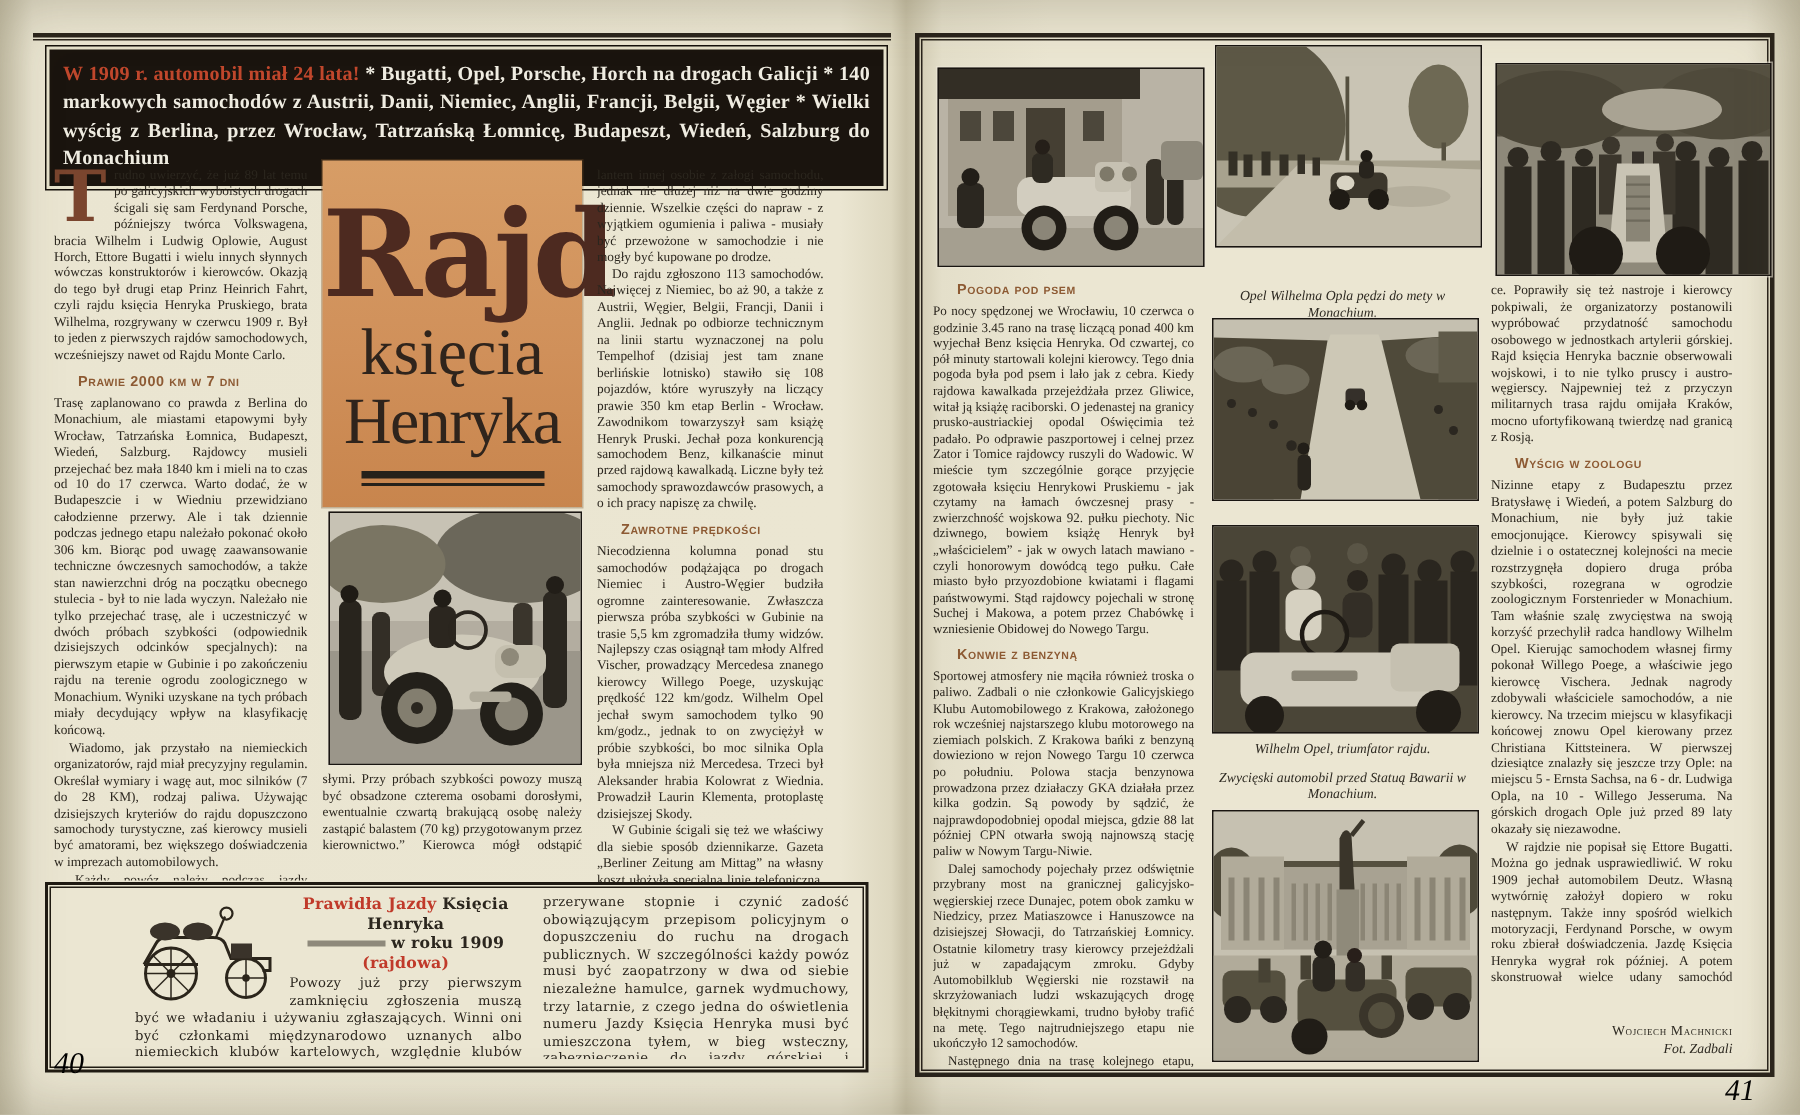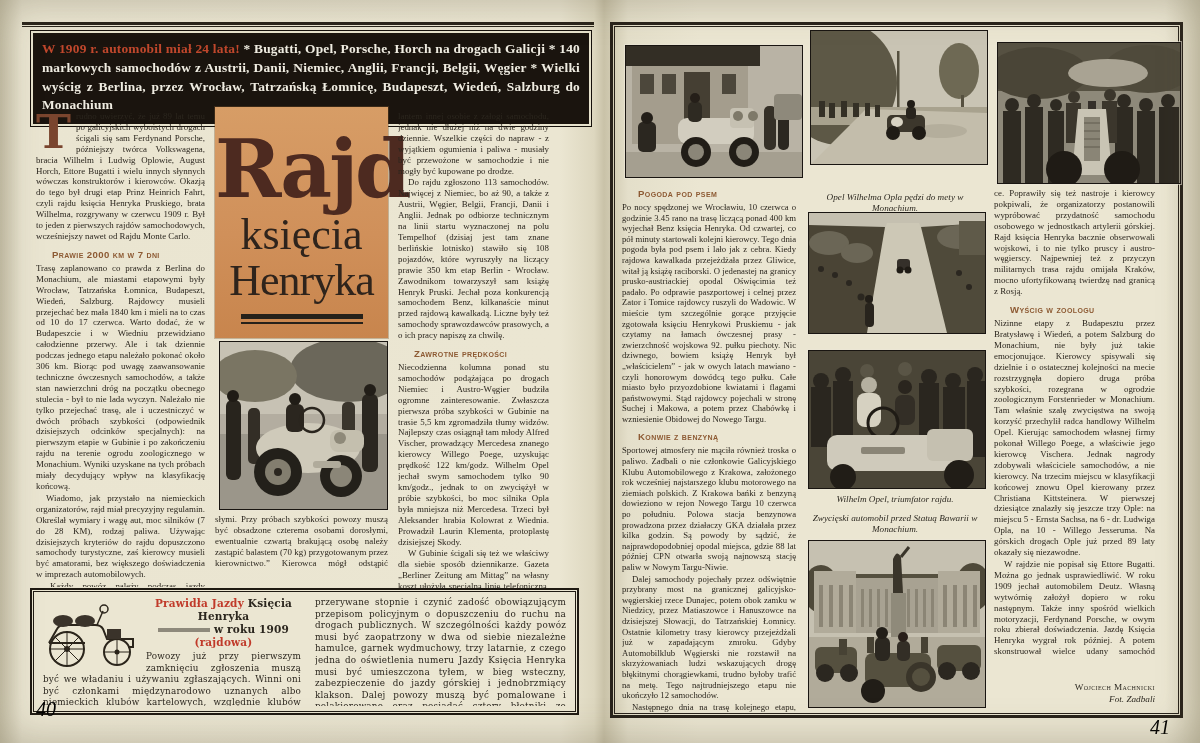--- a/index.html
+++ b/index.html
@@ -100,21 +100,21 @@
   .rules-box .inner{
     position:absolute;inset:1px;border:1px solid #1f1a12;
     padding:5px 9px;box-sizing:border-box;
     display:flex;gap:14px;overflow:hidden;
   }
   .rules-col{
     font-family:"DejaVu Serif", serif;
     font-size:8.8px;line-height:11.6px;letter-spacing:.2px;
     text-align:justify;overflow:hidden;
   }
-  .rules-col.left{width:258px;flex:none;}
+  .rules-col.left{width:258px;flex:none;margin-left:47px;}
   .rules-col.right{flex:1;}
   .rules-title{text-align:center;font-size:10.5px;line-height:13px;font-weight:bold;margin-bottom:2px;}
   .rules-title .red{color:#c03a2a;}
   .rules-title .graybar{display:inline-block;width:52px;height:4px;background:#8e897b;vertical-align:middle;margin-right:4px;}
   .engraving{float:left;width:97px;height:70px;margin:2px 6px 2px 0;}
   .engraving svg{display:block;width:100%;height:100%;}
 
   
   .frame-right{
     left:610px;top:22px;width:567px;height:690px;

